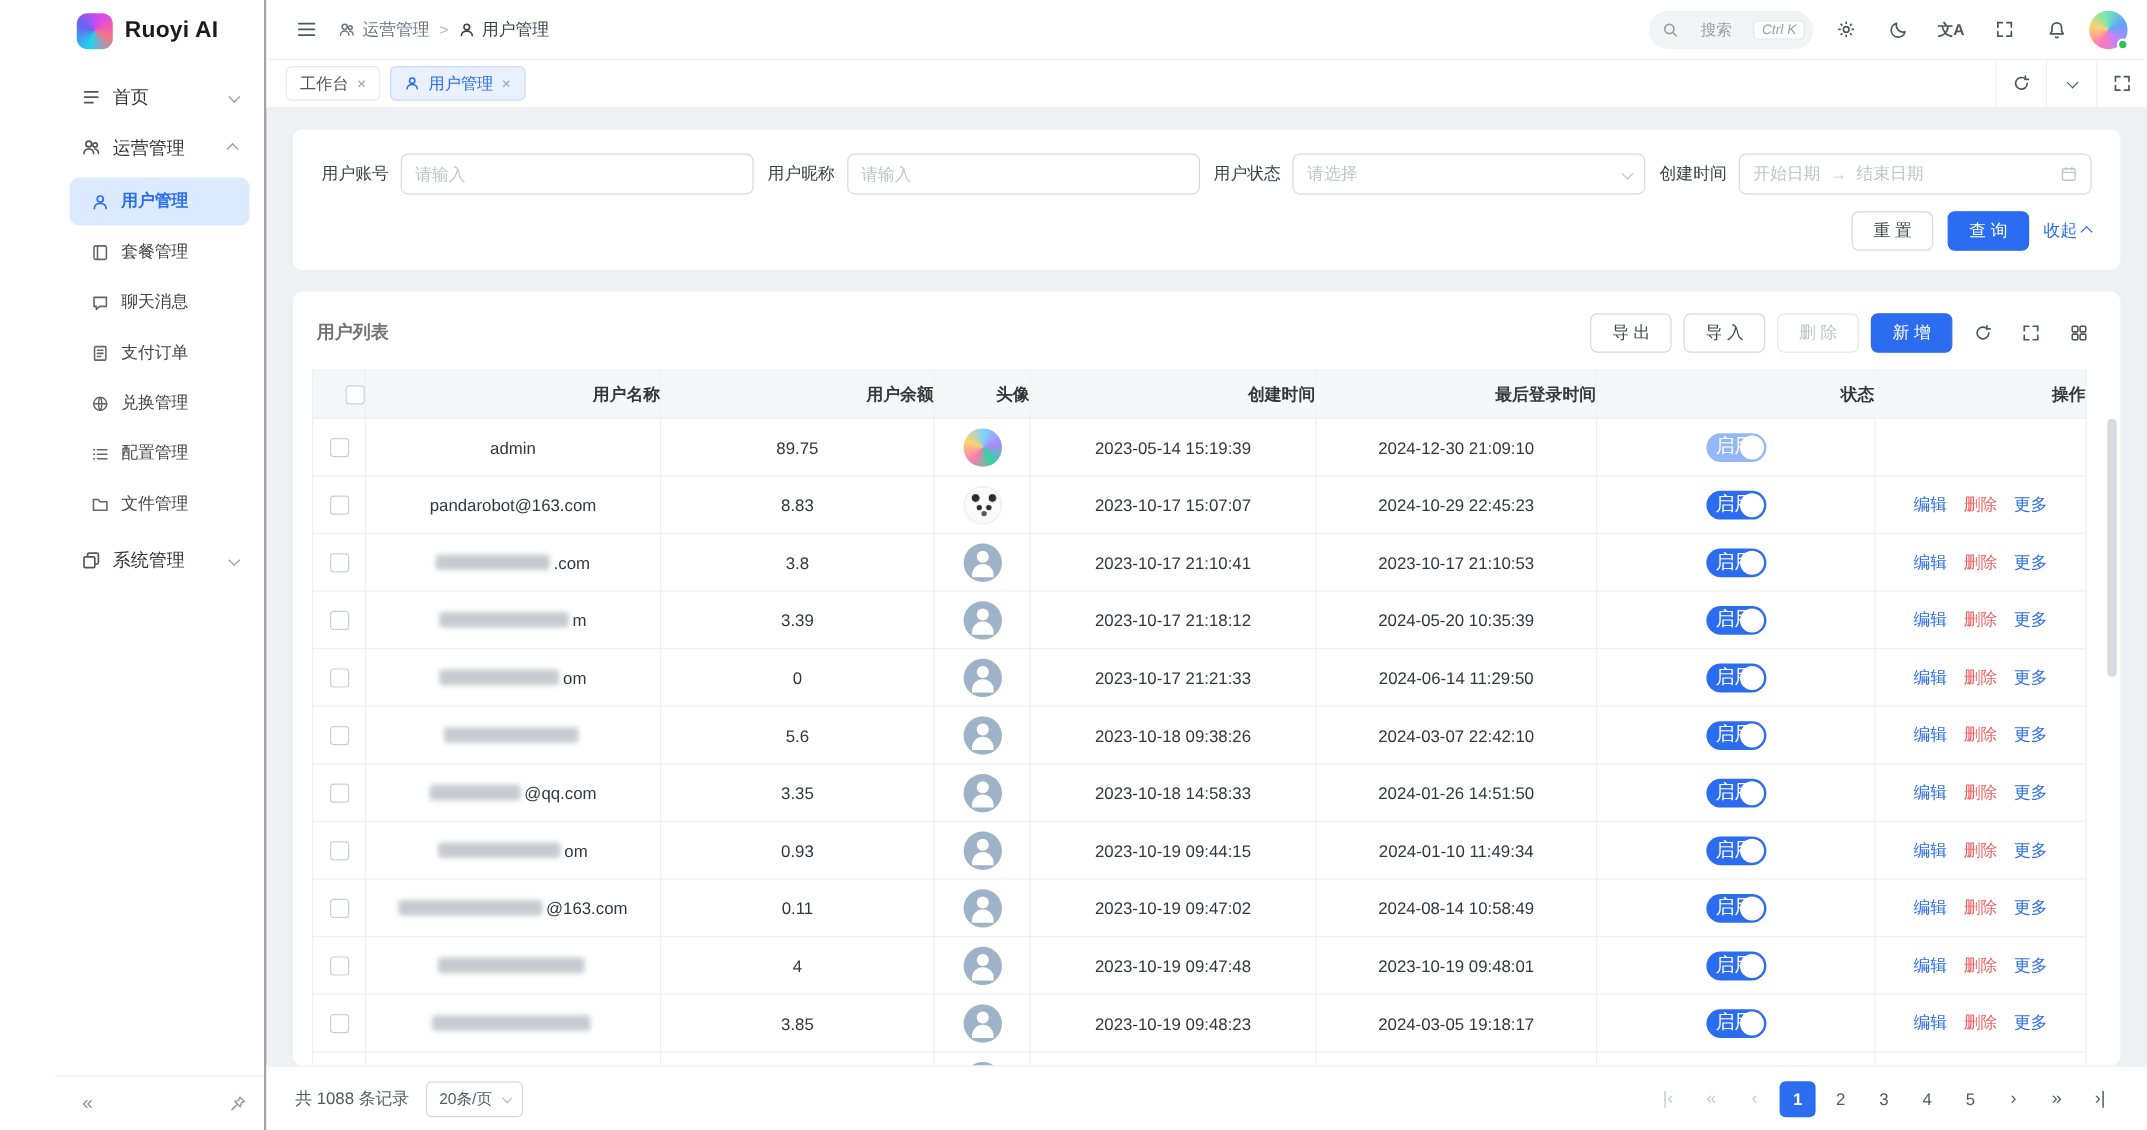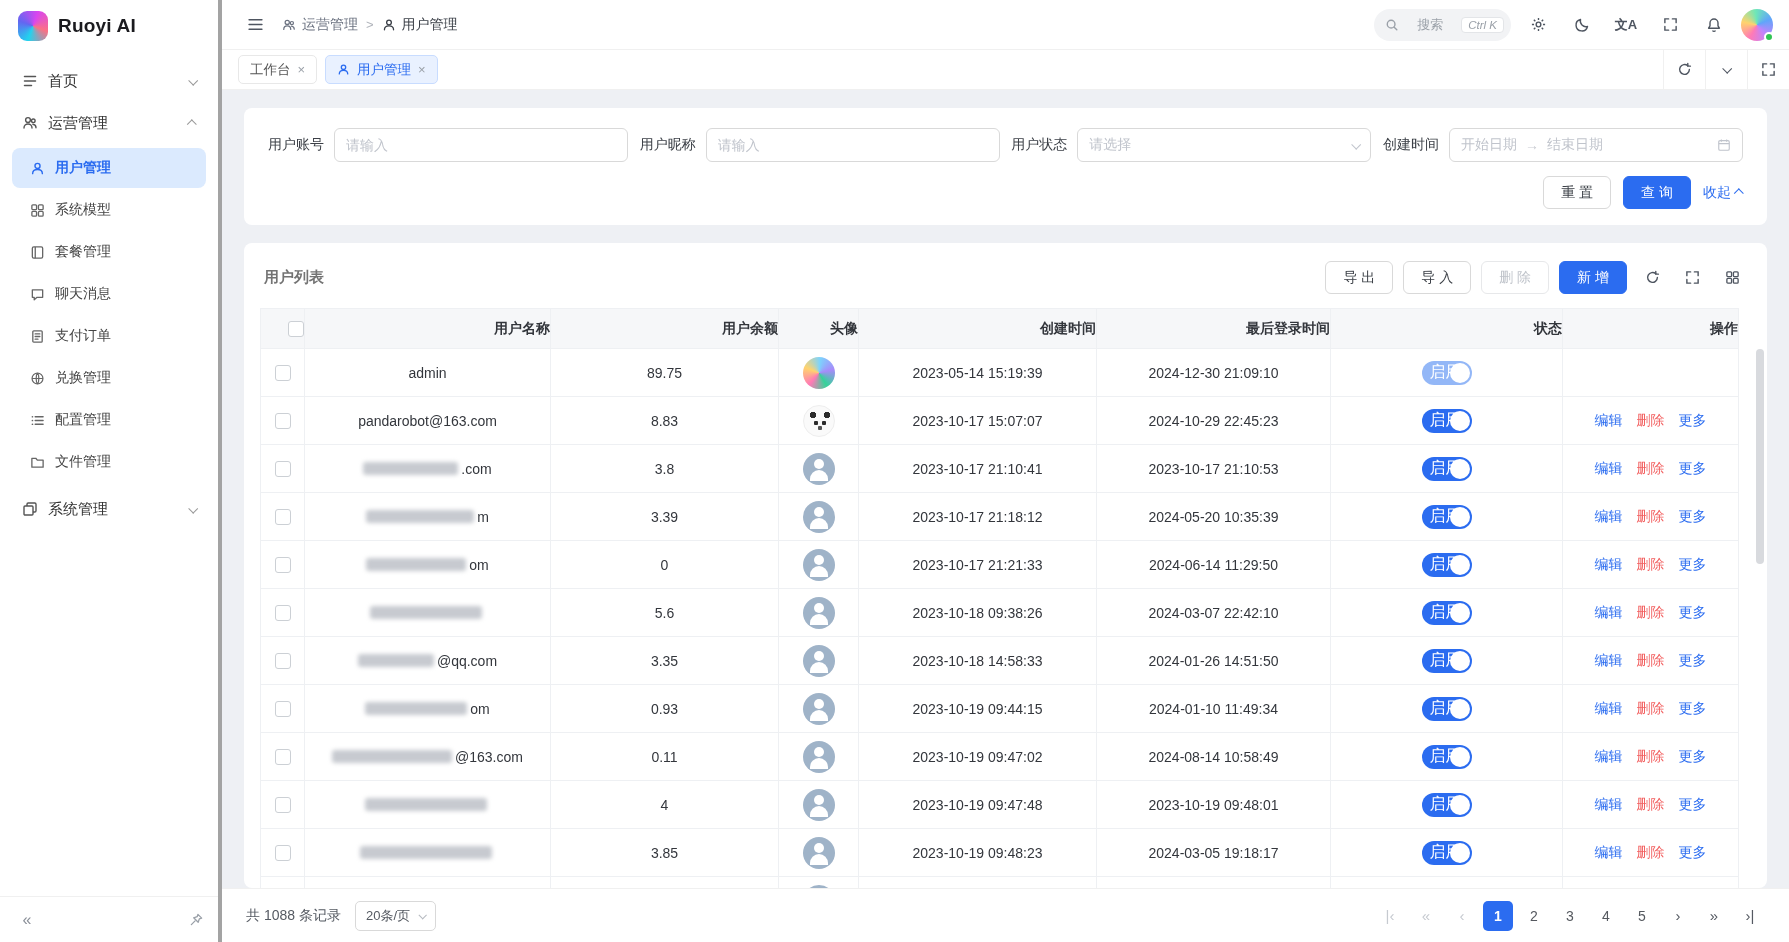--- a/index.html
+++ b/index.html
@@ -10,21 +10,21 @@
     --tab-active-bg:#e9f1ff;
   }
   *{margin:0;padding:0;box-sizing:border-box;}
   html,body{width:1789px;height:942px;overflow:hidden;}
   body{font-family:"Liberation Sans","DejaVu Sans",sans-serif;font-size:14px;color:#333;background:#eef0f4;}
   .app{display:flex;width:100%;height:100%;}
   svg{display:block;}
   .spacer{flex:1;}
 
   
-  .sidebar{width:222px;height:100%;background:#fff;border-right:4px solid #a3a3a3;display:flex;flex-direction:column;flex-shrink:0;}
+  .sidebar{width:222px;height:100%;background:#fff;border-right:2px solid #a3a3a3;display:flex;flex-direction:column;flex-shrink:0;padding-left:46px;}
   .logo-row{height:52px;display:flex;align-items:center;gap:10px;padding:0 18px;flex-shrink:0;cursor:pointer;}
   .logo-mark{width:30px;height:30px;border-radius:9px;background:conic-gradient(from 200deg,#22d3ee,#6366f1,#d946ef,#fb7185,#22d3ee);}
   .logo-text{font-size:19px;font-weight:700;color:#1b1b1f;letter-spacing:.2px;}
   .nav{flex:1;padding:8px 12px;overflow:hidden;}
   .nav-item{height:42px;display:flex;align-items:center;gap:10px;padding:0 10px;border-radius:8px;font-size:15px;color:#333;cursor:pointer;}
   .nav-item .nicon{color:#555;display:flex;}
   .nav-item .chev-wrap{margin-left:auto;color:#999;display:flex;}
   .subnav{padding:2px 0 4px;}
   .sub-item{height:40px;display:flex;align-items:center;gap:10px;padding:0 10px 0 18px;margin:2px 0;border-radius:8px;font-size:14px;color:#444;cursor:pointer;}
   .sub-item .nicon{color:#666;display:flex;}
@@ -168,31 +168,20 @@
       </div>
       <div class="subnav">
         <div class="sub-item active">
           <span class="nicon">
             <svg width="15" height="15" viewBox="0 0 16 16" fill="none" stroke="currentColor" stroke-width="1.5" stroke-linecap="round">
                 <circle cx="8" cy="5.2" r="2.7"></circle>
                 <path d="M2.8 13.5c0-2.7 2.3-4.4 5.2-4.4s5.2 1.7 5.2 4.4"></path>
               </svg>
           </span>
           <span>用户管理</span>
-        </div>
-        <div class="sub-item">
-          <span class="nicon">
-            <svg width="15" height="15" viewBox="0 0 16 16" fill="none" stroke="currentColor" stroke-width="1.4">
-                <rect x="2" y="2" width="5" height="5" rx="1"></rect>
-                <rect x="9" y="2" width="5" height="5" rx="1"></rect>
-                <rect x="2" y="9" width="5" height="5" rx="1"></rect>
-                <rect x="9" y="9" width="5" height="5" rx="1"></rect>
-              </svg>
-          </span>
-          <span>系统模型</span>
         </div>
         <div class="sub-item">
           <span class="nicon">
             <svg width="15" height="15" viewBox="0 0 16 16" fill="none" stroke="currentColor" stroke-width="1.4">
                 <rect x="2.5" y="2" width="11" height="12" rx="1.5"></rect>
                 <path d="M5.6 2v12"></path>
               </svg>
           </span>
           <span>套餐管理</span>
         </div>

